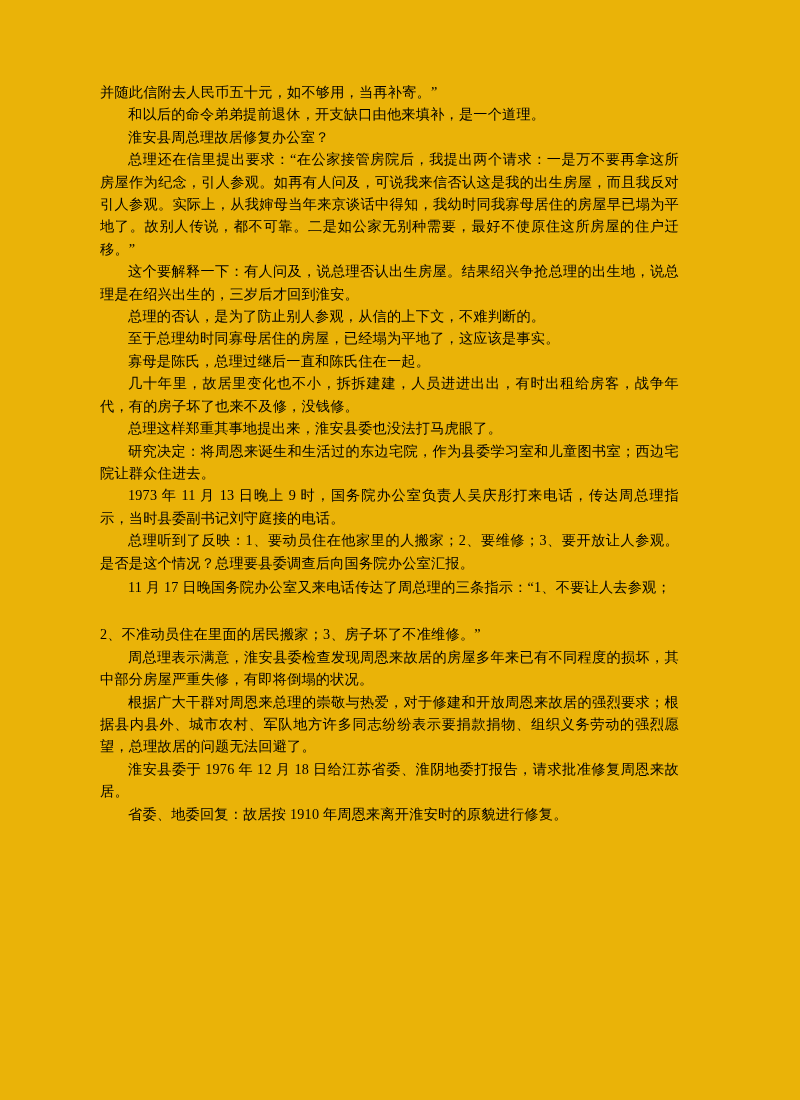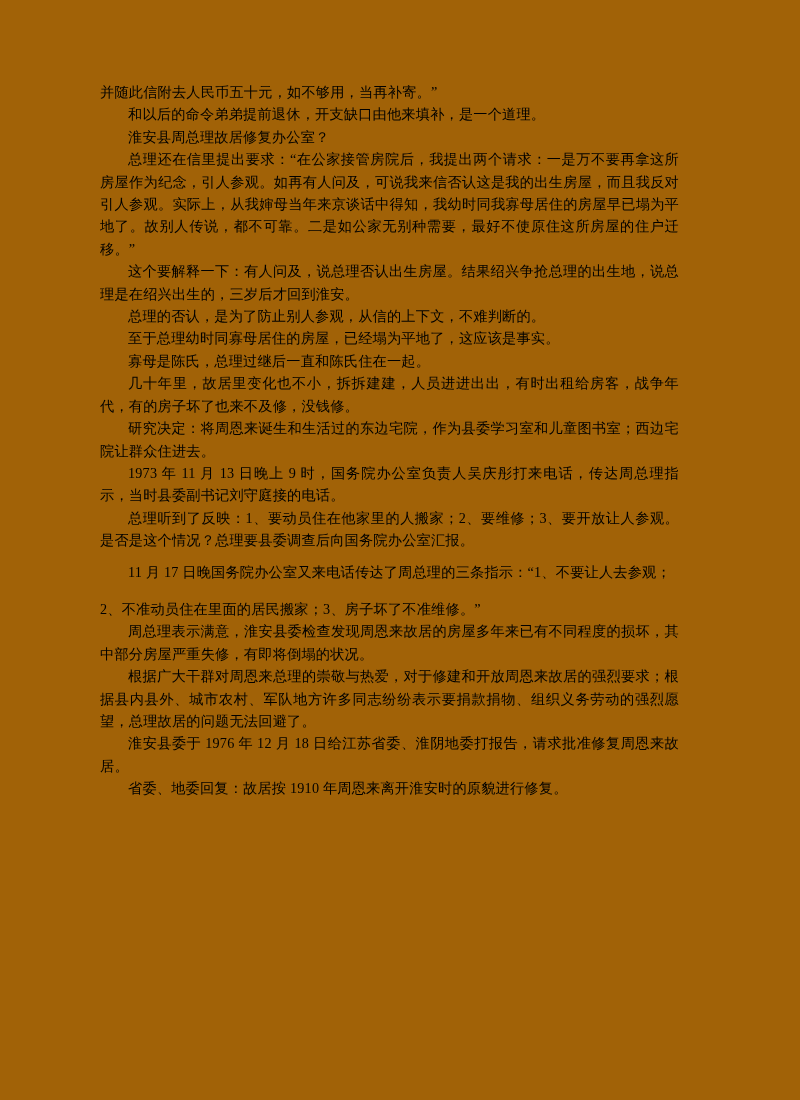--- a/index.html
+++ b/index.html
@@ -5,21 +5,21 @@
   html, body {
     margin: 0;
     padding: 0;
     background: #ffffff;
   }
   .page {
     position: relative;
     width: 800px;
     height: 1100px;
     box-sizing: border-box;
-    background: #a16207;
+    background: #eab308;
     overflow: hidden;
   }
   .doc-body {
     position: absolute;
     left: 100px;
     top: 81px;
     width: 579px;
     color: #000000;
     font-family: "Liberation Serif", "DejaVu Serif", serif;
     font-size: 14.2px;
@@ -28,40 +28,41 @@
     letter-spacing: 0.2px;
   }
   p.para {
     margin: 0;
     padding: 0;
   }
   p.para.indent {
     text-indent: 28px;
   }
   p.para.sp-before-sm {
-    margin-top: 9px;
+    margin-top: 2px;
   }
   p.para.sp-before-lg {
-    margin-top: 15px;
+    margin-top: 25px;
   }
 </style>
 </head>
 <body>
 
 <div class="page">
   <div class="doc-body">
     <p class="para">并随此信附去人民币五十元，如不够用，当再补寄。”</p>
     <p class="para indent">和以后的命令弟弟提前退休，开支缺口由他来填补，是一个道理。</p>
     <p class="para indent">淮安县周总理故居修复办公室？</p>
     <p class="para indent">总理还在信里提出要求：“在公家接管房院后，我提出两个请求：一是万不要再拿这所房屋作为纪念，引人参观。如再有人问及，可说我来信否认这是我的出生房屋，而且我反对引人参观。实际上，从我婶母当年来京谈话中得知，我幼时同我寡母居住的房屋早已塌为平地了。故别人传说，都不可靠。二是如公家无别种需要，最好不使原住这所房屋的住户迁移。”</p>
     <p class="para indent">这个要解释一下：有人问及，说总理否认出生房屋。结果绍兴争抢总理的出生地，说总理是在绍兴出生的，三岁后才回到淮安。</p>
     <p class="para indent">总理的否认，是为了防止别人参观，从信的上下文，不难判断的。</p>
     <p class="para indent">至于总理幼时同寡母居住的房屋，已经塌为平地了，这应该是事实。</p>
     <p class="para indent">寡母是陈氏，总理过继后一直和陈氏住在一起。</p>
     <p class="para indent">几十年里，故居里变化也不小，拆拆建建，人员进进出出，有时出租给房客，战争年代，有的房子坏了也来不及修，没钱修。</p>
+    <p class="para indent">总理这样郑重其事地提出来，淮安县委也没法打马虎眼了。</p>
     <p class="para indent">研究决定：将周恩来诞生和生活过的东边宅院，作为县委学习室和儿童图书室；西边宅院让群众住进去。</p>
     <p class="para indent">1973 年 11 月 13 日晚上 9 时，国务院办公室负责人吴庆彤打来电话，传达周总理指示，当时县委副书记刘守庭接的电话。</p>
     <p class="para indent">总理听到了反映：1、要动员住在他家里的人搬家；2、要维修；3、要开放让人参观。是否是这个情况？总理要县委调查后向国务院办公室汇报。</p>
     <p class="para indent sp-before-sm">11 月 17 日晚国务院办公室又来电话传达了周总理的三条指示：“1、不要让人去参观；</p>
     <p class="para sp-before-lg">2、不准动员住在里面的居民搬家；3、房子坏了不准维修。”</p>
     <p class="para indent">周总理表示满意，淮安县委检查发现周恩来故居的房屋多年来已有不同程度的损坏，其中部分房屋严重失修，有即将倒塌的状况。</p>
     <p class="para indent">根据广大干群对周恩来总理的崇敬与热爱，对于修建和开放周恩来故居的强烈要求；根据县内县外、城市农村、军队地方许多同志纷纷表示要捐款捐物、组织义务劳动的强烈愿望，总理故居的问题无法回避了。</p>
     <p class="para indent">淮安县委于 1976 年 12 月 18 日给江苏省委、淮阴地委打报告，请求批准修复周恩来故居。</p>
     <p class="para indent">省委、地委回复：故居按 1910 年周恩来离开淮安时的原貌进行修复。</p>
   </div>

